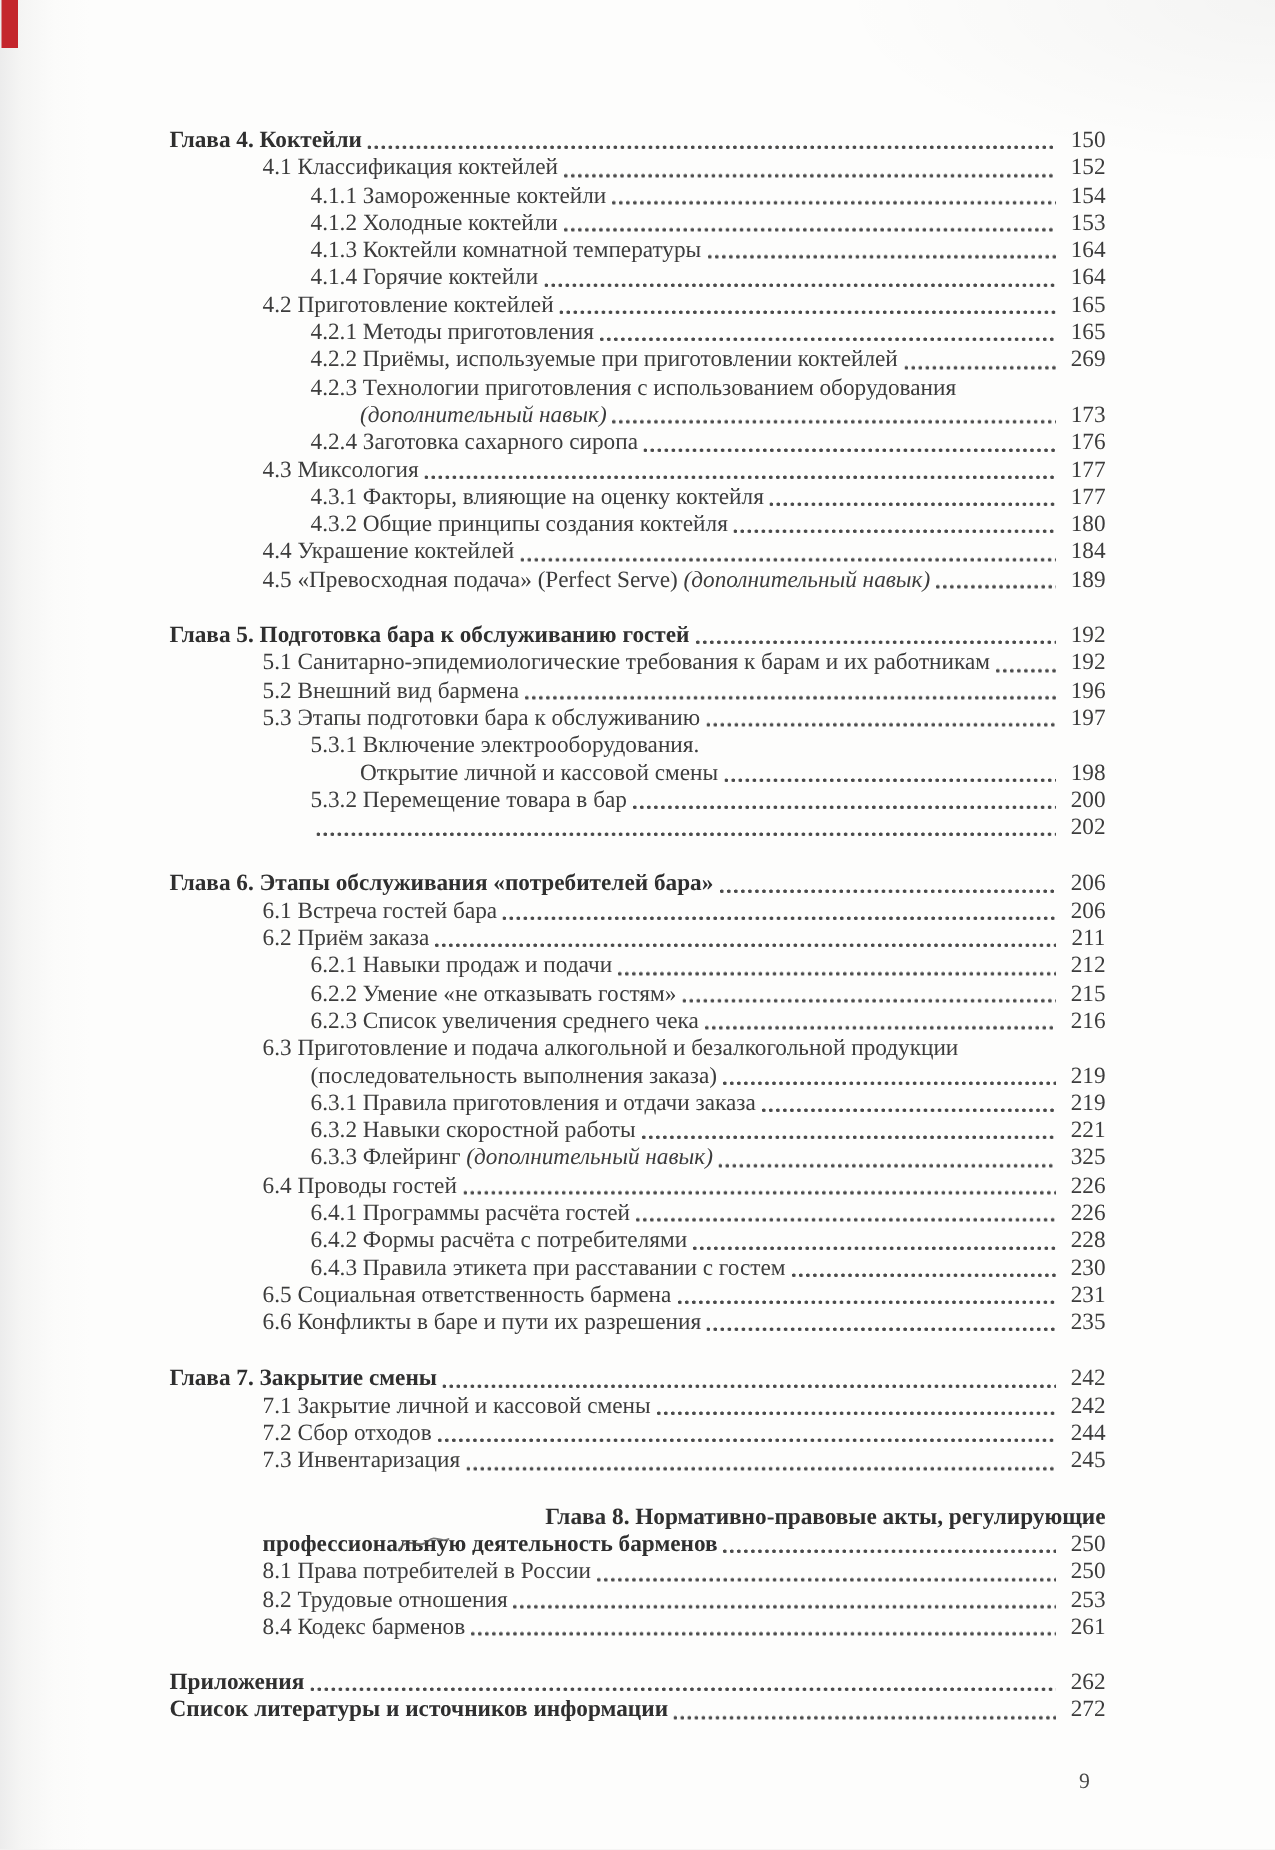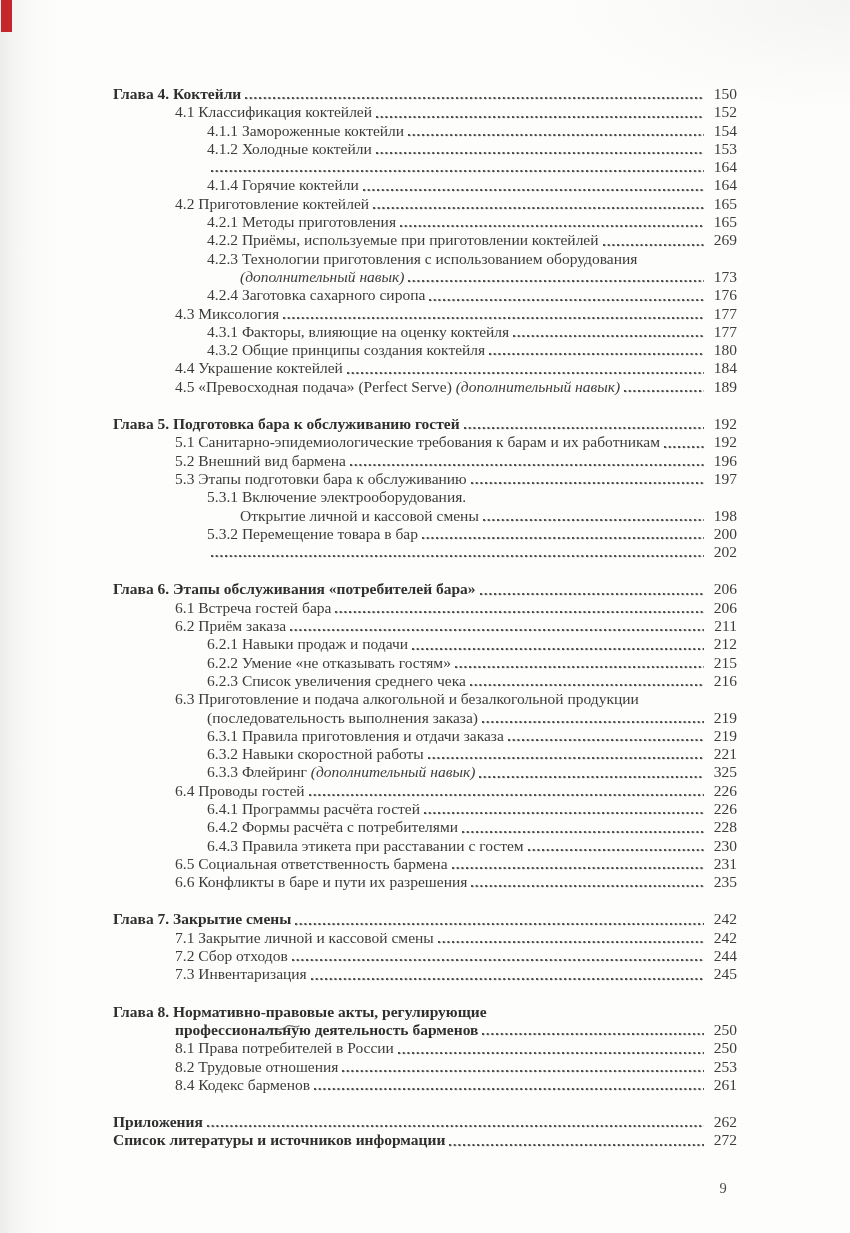--- a/index.html
+++ b/index.html
@@ -9,21 +9,21 @@
     background-image:
       radial-gradient(420px 160px at 100% 0%, rgba(0,0,0,0.035), rgba(0,0,0,0) 70%),
       linear-gradient(90deg,#ececec 0px,#f5f5f4 14px,#fbfbfa 36px,#fdfdfc 60px,#fdfdfc 100%);
   }
   .red-mark{position:absolute;left:1px;top:0;width:11px;height:32px;background:#c4262c;}
   .toc{position:absolute;left:113px;top:85px;width:624px;color:#3c3c3c;
        font-size:15.5px;line-height:18.3px;}
   .entry.gap{margin-top:19px;}
   .entry.bold{font-weight:bold;color:#2f2f2f;}
   .toc-line{display:flex;align-items:baseline;white-space:pre;}
-  .ind0{padding-left:0;}
+  .ind0{padding-left:0;justify-content:flex-end;}
   .ind1{padding-left:62px;}
   .ind2{padding-left:94px;}
   .ind3{padding-left:127px;}
   .txt{flex:0 0 auto;}
   .txt.it{font-style:italic;}
   .dots{
     flex:1 0 8px;align-self:flex-end;height:4px;margin:0 3px 3px 4px;
     background-image:radial-gradient(circle at 1.2px 2.2px, #4b4b4b 1.05px, rgba(0,0,0,0) 1.4px);
     background-size:4.7px 4px;background-repeat:repeat-x;
   }
@@ -46,21 +46,21 @@
       <div class="entry">
         <div class="toc-line ind1"><span class="txt">4.1 Классификация коктейлей</span><span class="dots"></span><span class="pageno">152</span></div>
       </div>
       <div class="entry">
         <div class="toc-line ind2"><span class="txt">4.1.1 Замороженные коктейли</span><span class="dots"></span><span class="pageno">154</span></div>
       </div>
       <div class="entry">
         <div class="toc-line ind2"><span class="txt">4.1.2 Холодные коктейли</span><span class="dots"></span><span class="pageno">153</span></div>
       </div>
       <div class="entry">
-        <div class="toc-line ind2"><span class="dots"></span><span class="pageno">164</span></div>
+        <div class="toc-line ind2"><span class="txt">4.1.3 Коктейли комнатной температуры</span><span class="dots"></span><span class="pageno">164</span></div>
       </div>
       <div class="entry">
         <div class="toc-line ind2"><span class="txt">4.1.4 Горячие коктейли</span><span class="dots"></span><span class="pageno">164</span></div>
       </div>
       <div class="entry">
         <div class="toc-line ind1"><span class="txt">4.2 Приготовление коктейлей</span><span class="dots"></span><span class="pageno">165</span></div>
       </div>
       <div class="entry">
         <div class="toc-line ind2"><span class="txt">4.2.1 Методы приготовления</span><span class="dots"></span><span class="pageno">165</span></div>
       </div>

